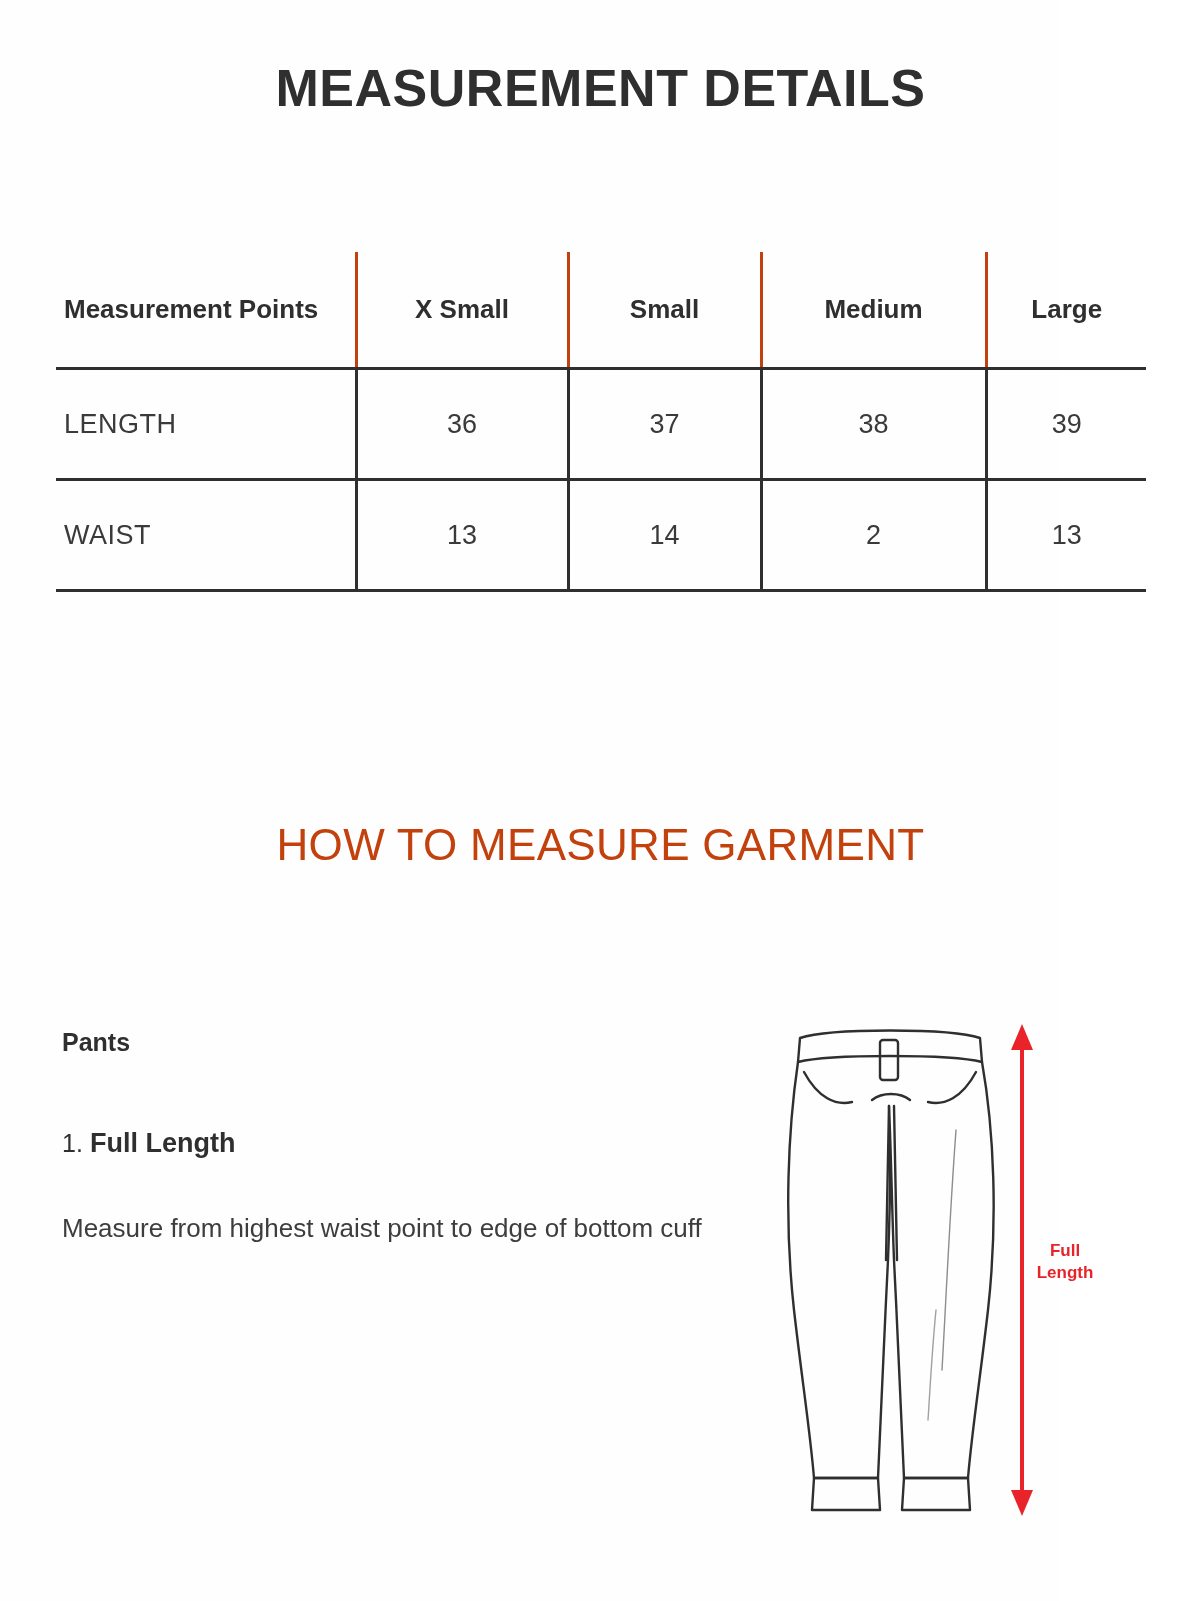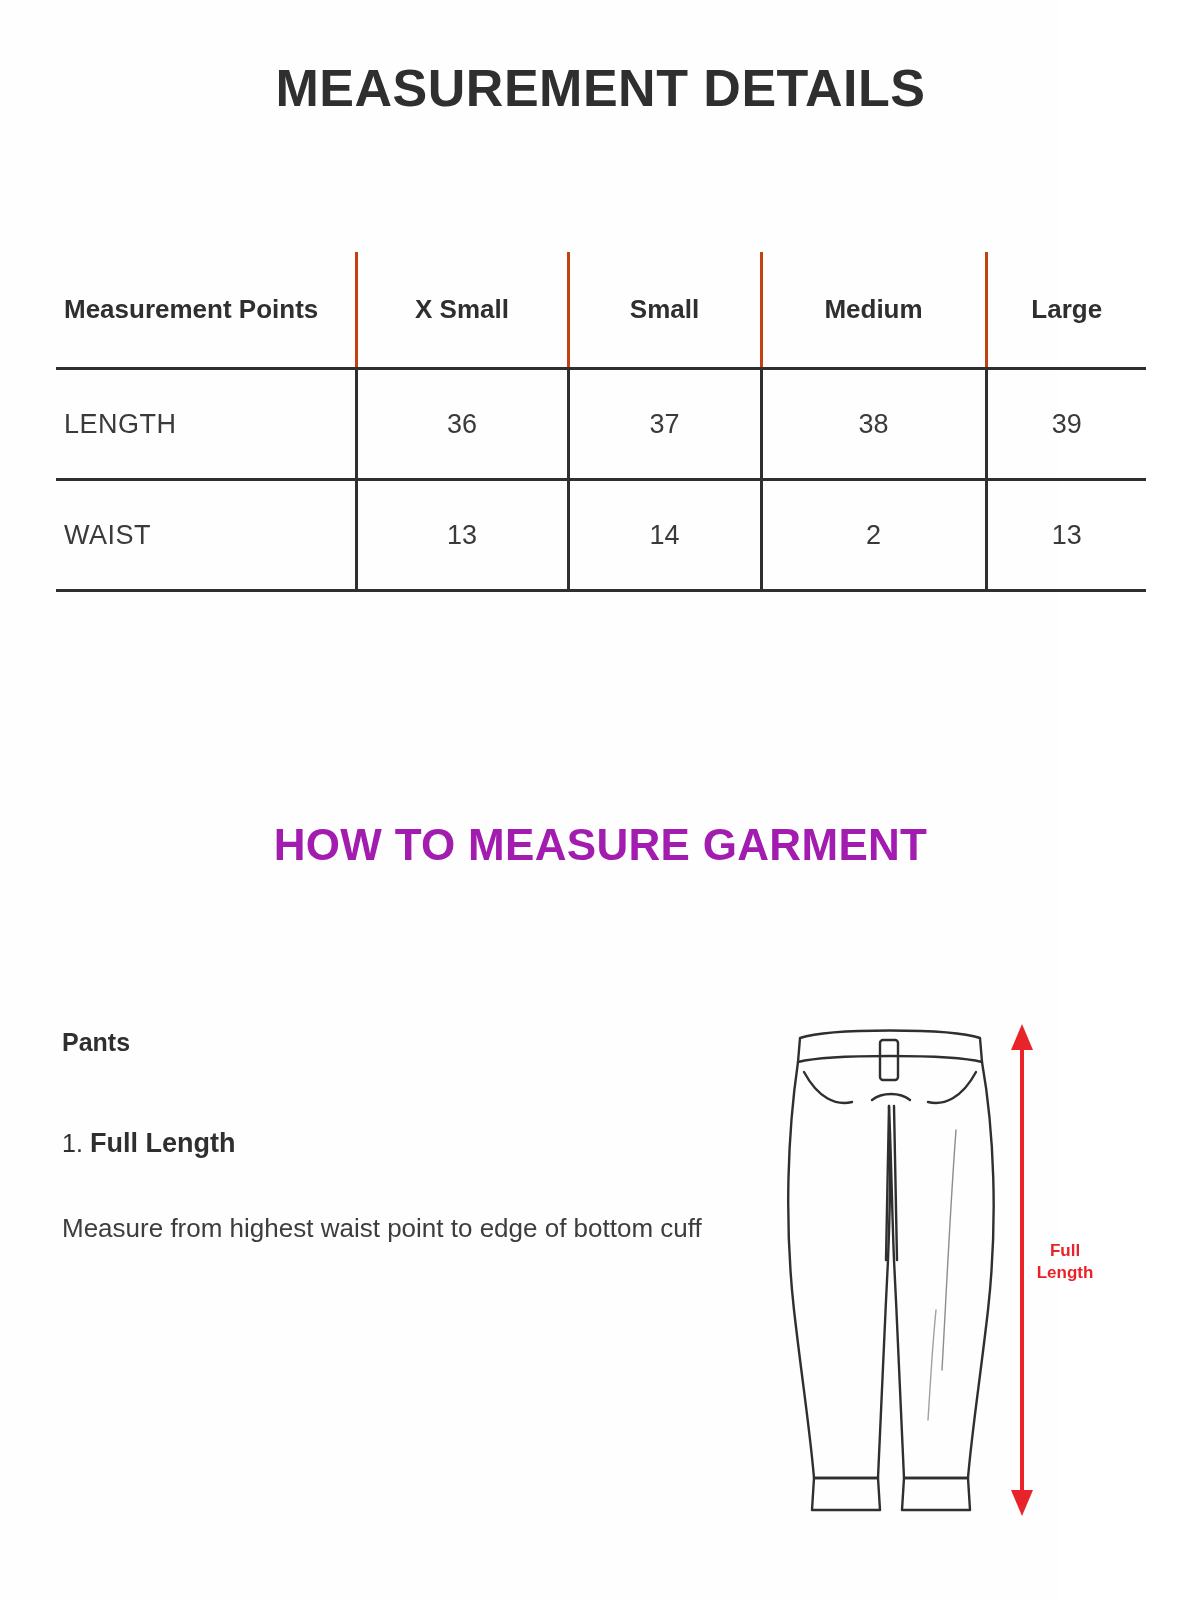--- a/index.html
+++ b/index.html
@@ -36,23 +36,23 @@
     color: #2f2f2f;
   }
 
   .title-secondary {
     position: absolute;
     top: 820px;
     left: 0;
     width: 1201px;
     text-align: center;
     font-size: 44px;
-    font-weight: bold;
+    font-weight: normal;
     letter-spacing: 0.3px;
-    color: #a21caf;
+    color: #c2410c;
   }
 
   
   .table-wrap {
     position: absolute;
     top: 252px;
     left: 56px;
     width: 1090px;
   }
   table.size-table {

